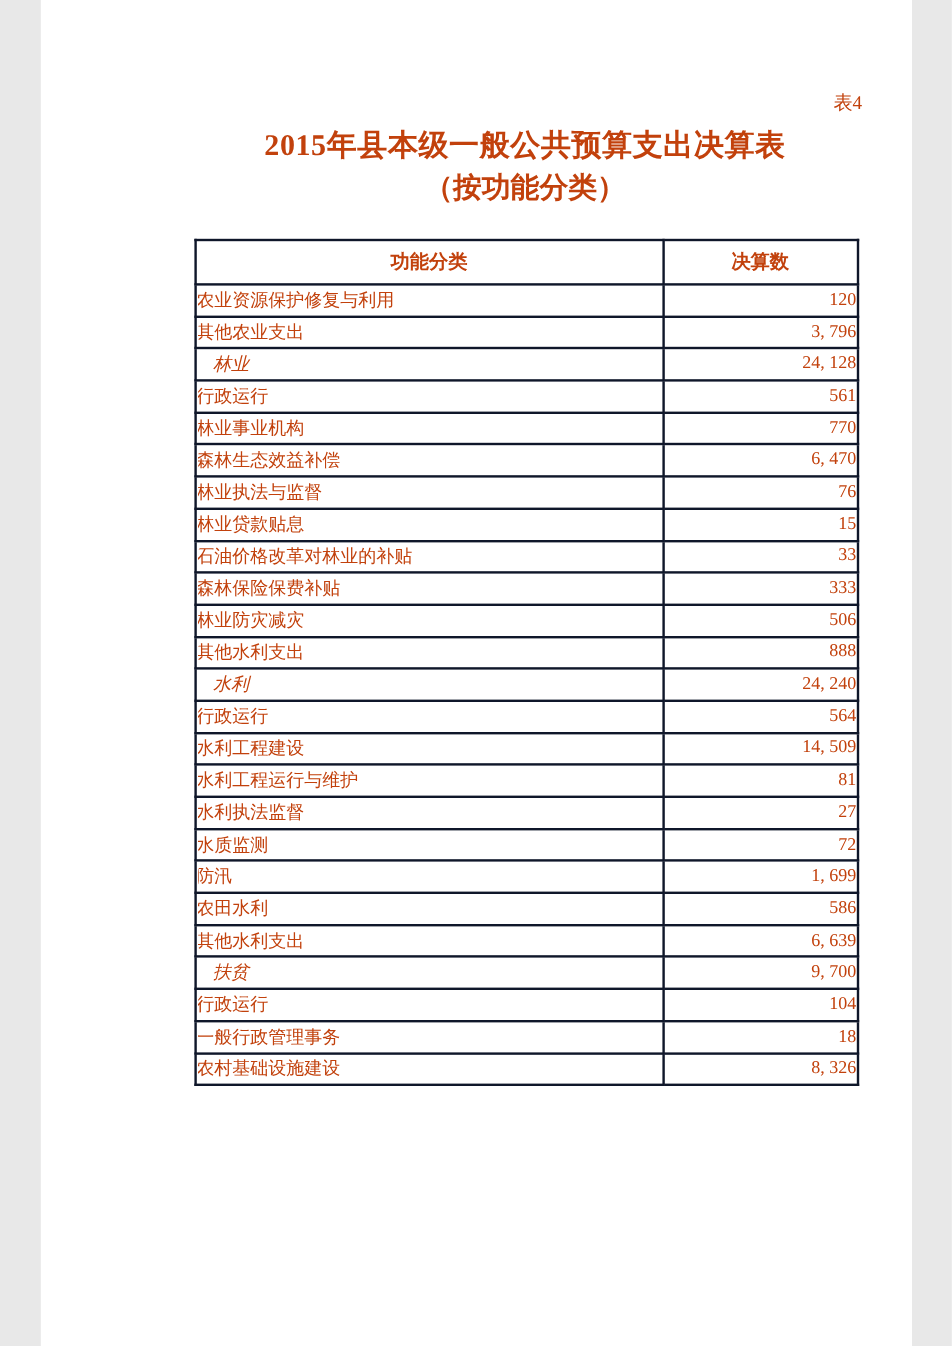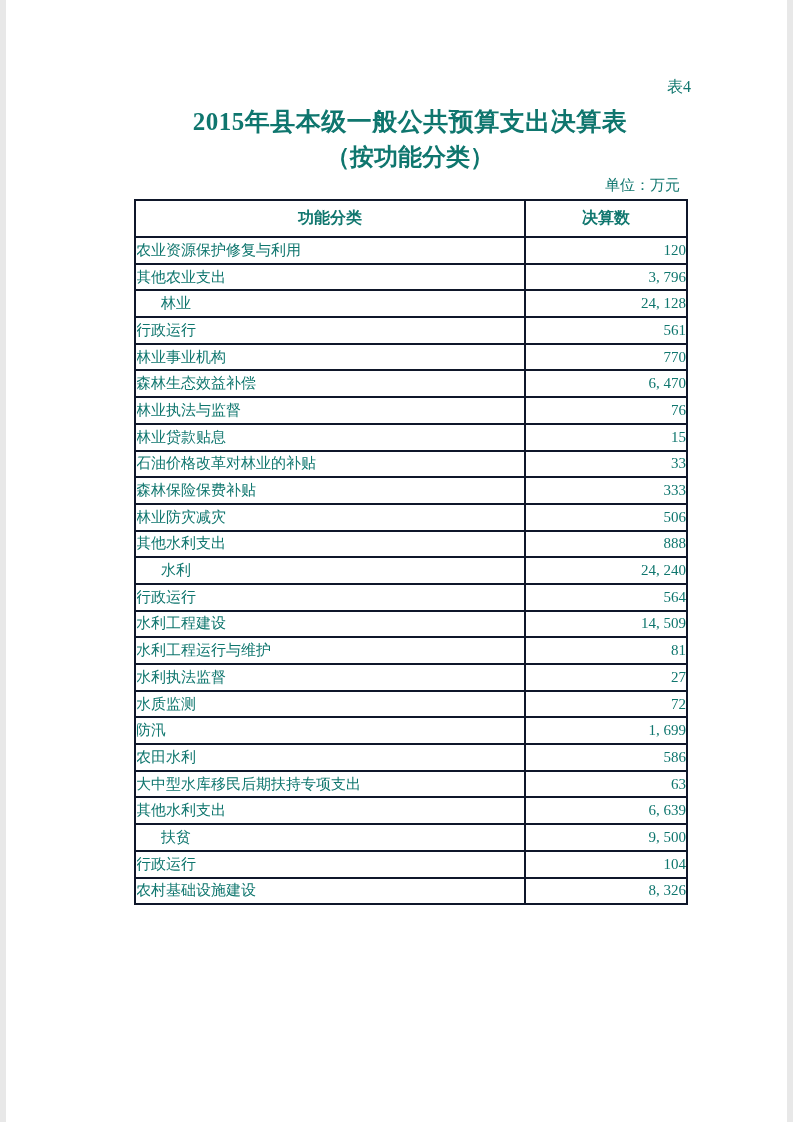--- a/index.html
+++ b/index.html
@@ -1,22 +1,22 @@
 <!DOCTYPE html>
 <html><head>
 <meta charset="utf-8">
 <style>
   html, body { margin: 0; padding: 0; background: #e8e8e8; }
   .page {
     position: relative;
-    width: 781px;
+    width: 726px;
     height: 1122px;
     margin: 0 auto;
     background: #ffffff;
-    color: #0f766e;
+    color: #c2410c;
     font-family: "Liberation Serif", "DejaVu Serif", serif;
     overflow: hidden;
   }
   .sheet-tag {
     position: absolute;
     top: 79px;
     left: 128px;
     width: 557px;
     text-align: right;
     font-size: 16px;
@@ -78,35 +78,34 @@
     font-weight: bold;
     text-align: center;
     vertical-align: middle;
   }
   tbody td {
     height: 26.7px;
     font-size: 15px;
     vertical-align: middle;
   }
   td.cat-cell { padding-left: 53px; text-align: left; border-radius: 10px; }
-  td.cat-cell.lvl-top { padding-left: 25px; }
+  td.cat-cell.lvl-top { padding-left: 14px; font-style: italic; }
   td.val-cell { text-align: right; padding-right: 9px; }
 </style>
 </head>
 <body>
 
 <div class="page">
 
   <div class="sheet-tag">表4</div>
 
   <div class="doc-title">2015年县本级一般公共预算支出决算表</div>
 
   <div class="doc-subtitle">（按功能分类）</div>
 
-  <div class="unit-note">单位：万元</div>
 
   <table class="budget">
     <colgroup>
       <col class="c-cat">
       <col class="c-val">
     </colgroup>
     <thead>
       <tr>
         <th>功能分类</th>
         <th>决算数</th>
@@ -207,40 +206,40 @@
     <tr>
       <td class="cat-cell">防汛</td>
       <td class="val-cell">1, 699</td>
     </tr>
 
     <tr>
       <td class="cat-cell">农田水利</td>
       <td class="val-cell">586</td>
     </tr>
 
-    <tr>
-      <td class="cat-cell">大中型水库移民后期扶持专项支出</td>
-      <td class="val-cell">63</td>
-    </tr>
 
     <tr>
       <td class="cat-cell">其他水利支出</td>
       <td class="val-cell">6, 639</td>
     </tr>
 
     <tr>
       <td class="cat-cell lvl-top">扶贫</td>
-      <td class="val-cell">9, 500</td>
+      <td class="val-cell">9, 700</td>
     </tr>
 
     <tr>
       <td class="cat-cell">行政运行</td>
       <td class="val-cell">104</td>
     </tr>
 
+    <tr>
+      <td class="cat-cell">一般行政管理事务</td>
+      <td class="val-cell">18</td>
+    </tr>
 
     <tr>
       <td class="cat-cell">农村基础设施建设</td>
       <td class="val-cell">8, 326</td>
     </tr>
   </tbody>
   </table>
 
 </div>
 

